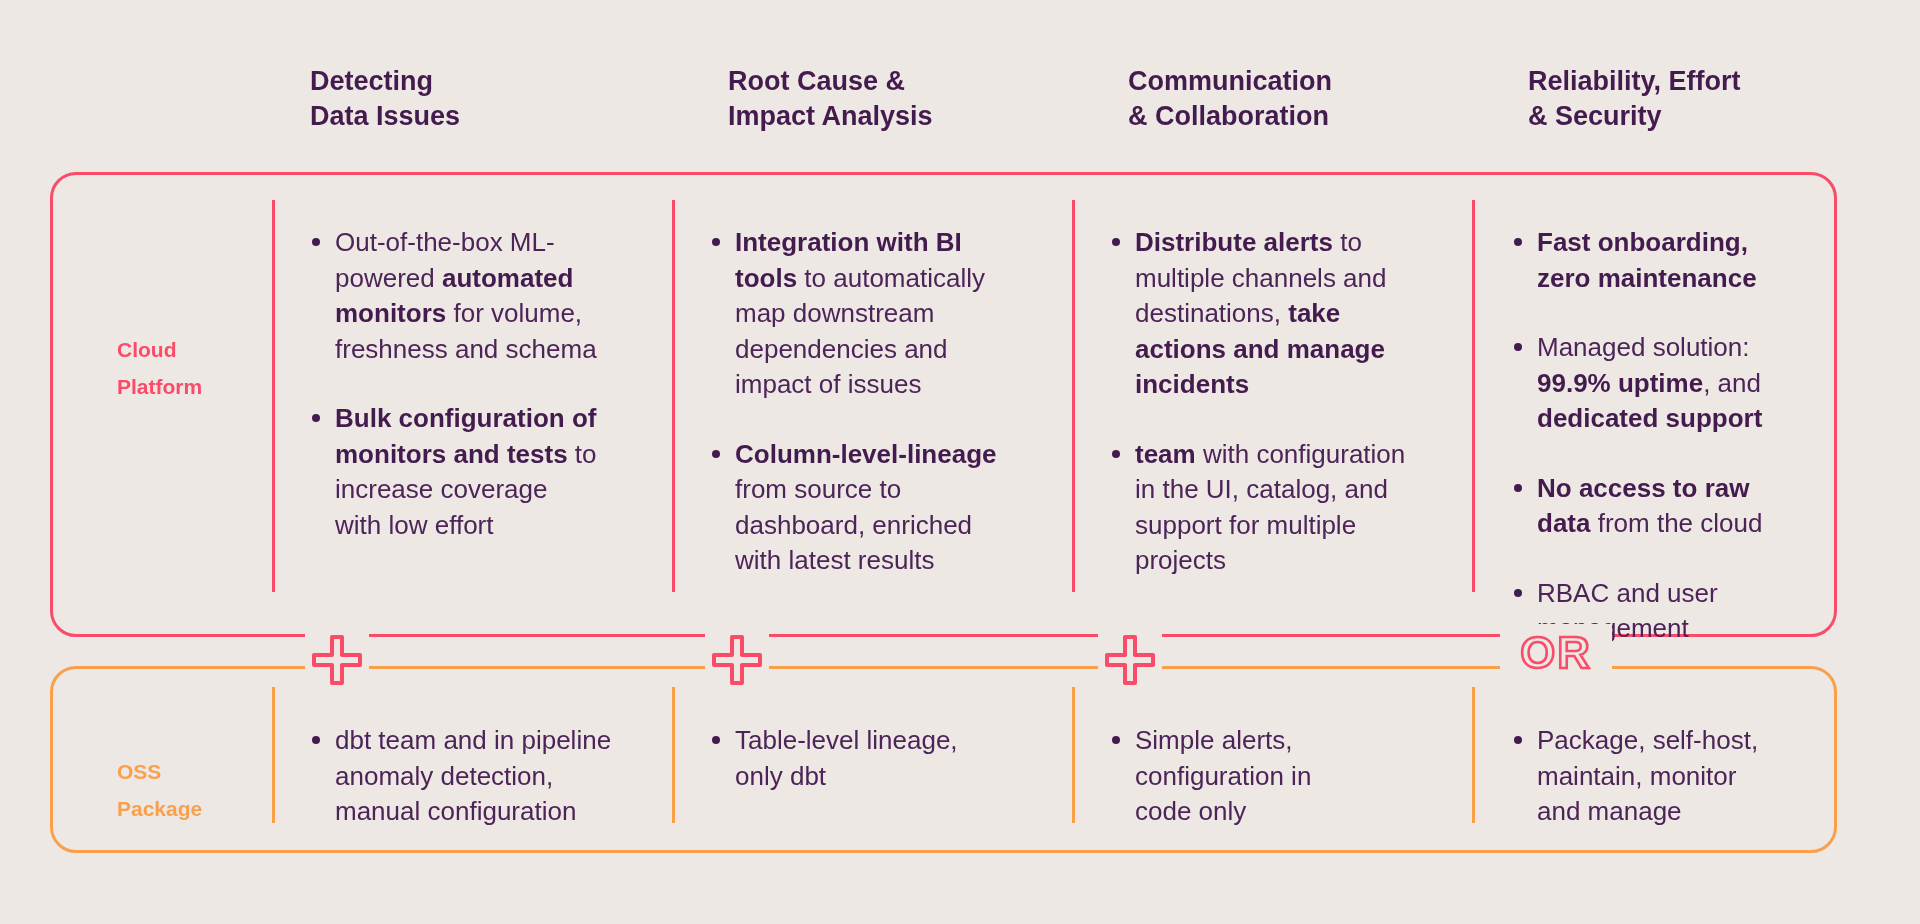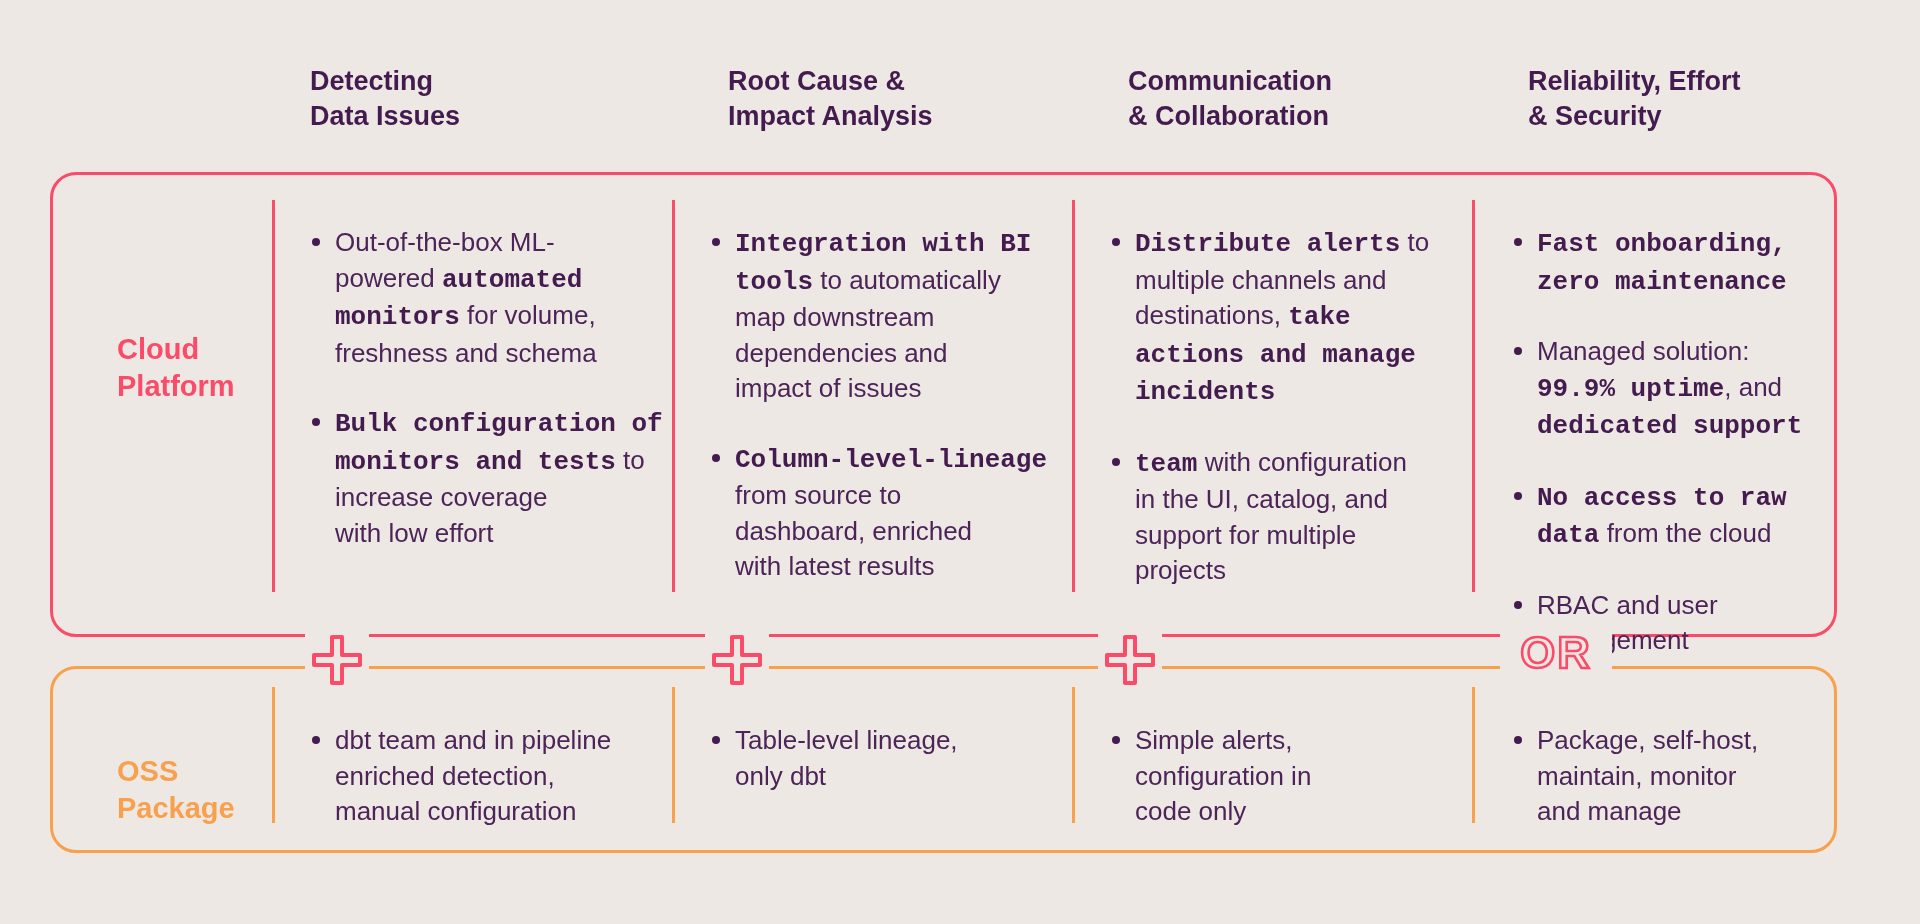--- a/index.html
+++ b/index.html
@@ -15,32 +15,32 @@
 
   .card{position:absolute;left:50px;border:3px solid;border-radius:26px;background:transparent;}
   .card-cloud{top:172px;width:1781px;height:459px;border-color:var(--pink);}
   .card-oss{top:666px;width:1781px;height:181px;border-color:var(--orange);}
 
   .vdiv{position:absolute;width:3px;}
   .vdiv-pink{background:var(--pink);top:200px;height:392px;}
   .vdiv-orange{background:var(--orange);top:687px;height:136px;}
   .dv1{left:272px}.dv2{left:672px}.dv3{left:1072px}.dv4{left:1472px}
 
-  .rowlabel{position:absolute;left:117px;font-size:29px;font-weight:700;line-height:37px;}
+  .rowlabel{position:absolute;left:117px;font-size:21px;font-weight:700;line-height:37px;}
   .rowlabel-cloud{top:331px;color:var(--pink);}
   .rowlabel-oss{top:753px;color:var(--orange);}
 
   .col{position:absolute;width:372px;font-size:26px;line-height:35.5px;}
   .topcol{top:203px}.botcol{top:701px}
   .c1{left:307px}.c2{left:707px}.c3{left:1107px}.c4{left:1509px}
 
   .bullet{position:relative;padding-left:28px;margin-bottom:34px;margin-top:22px;}
   .bullet::before{content:"";position:absolute;left:5px;top:13px;width:8px;height:8px;border-radius:50%;background:var(--head);}
   .line{white-space:nowrap;}
-  .b{font-weight:700;color:var(--head);font-family:Liberation Mono, monospace;}
+  .b{font-weight:700;color:var(--head);}
 
   .seam{position:absolute;background:var(--bg);display:flex;align-items:center;justify-content:center;z-index:5;}
   .seam-plus{top:629px;width:64px;height:62px;}
   .sp1{left:305px}.sp2{left:705px}.sp3{left:1098px}
   .seam-or{left:1500px;top:624px;width:112px;height:56px;text-align:center;}
 </style>
 </head>
 <body>
 
 <div class="canvas">
@@ -144,21 +144,21 @@
   <div class="vdiv vdiv-orange dv4"></div>
 
   <div class="rowlabel rowlabel-oss">
     <div>OSS</div>
     <div>Package</div>
   </div>
 
   <div class="col botcol c1">
       <div class="bullet">
         <div class="line"><span>dbt team and in pipeline</span></div>
-        <div class="line"><span>enriched detection,</span></div>
+        <div class="line"><span>anomaly detection,</span></div>
         <div class="line"><span>manual configuration</span></div>
       </div>
     </div>
   <div class="col botcol c2">
       <div class="bullet">
         <div class="line"><span>Table-level lineage,</span></div>
         <div class="line"><span>only dbt</span></div>
       </div>
     </div>
   <div class="col botcol c3">

